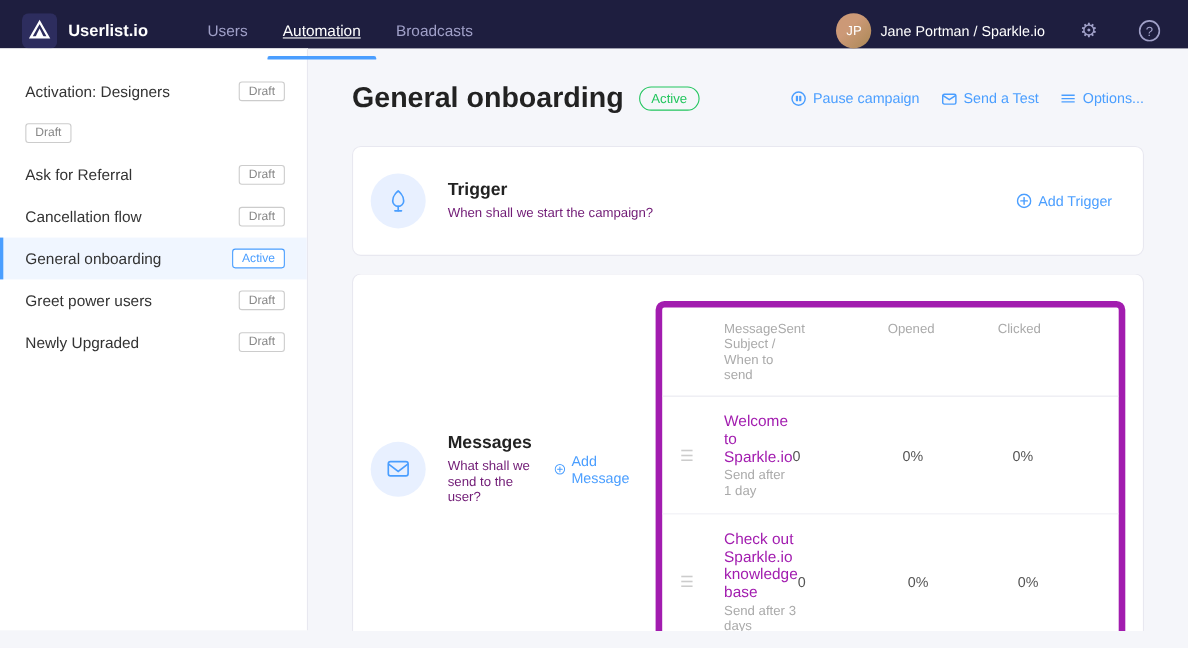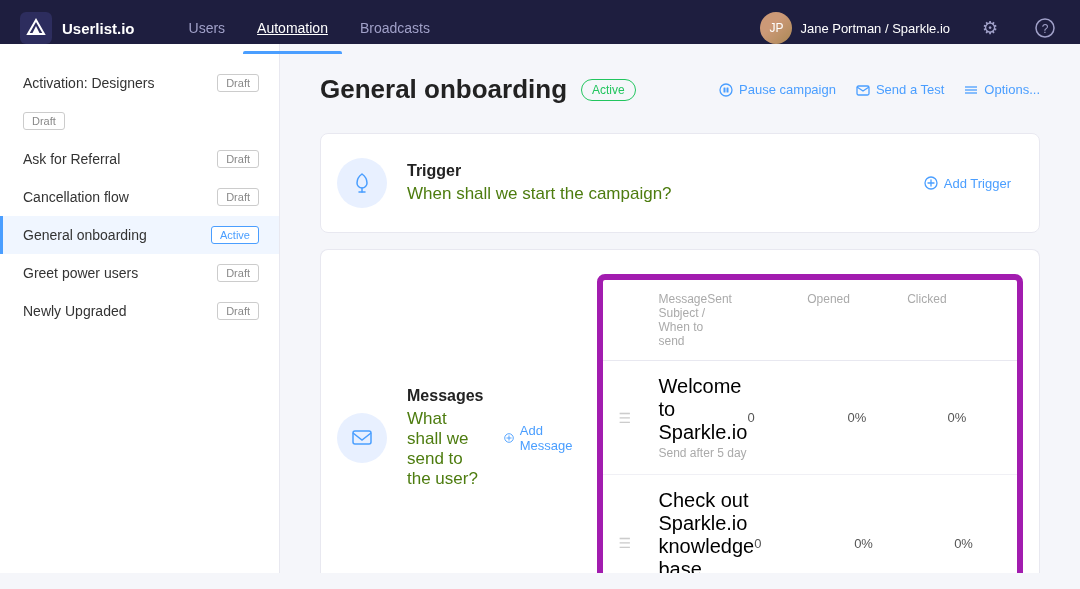--- a/index.html
+++ b/index.html
@@ -211,22 +211,22 @@
       font-size: 20px;
       color: #4a9eff;
     }
     .section-text h3 {
       font-size: 16px;
       font-weight: 600;
       color: #222;
       margin-bottom: 4px;
     }
     .section-text p {
-      font-size: 17px;
-      color: #4d7c0f;
+      font-size: 12px;
+      color: #701a75;
     }
     .section-add-btn {
       position: absolute;
       right: 28px;
       display: flex;
       align-items: center;
       gap: 6px;
       color: #4a9eff;
       font-size: 13px;
       cursor: pointer;
@@ -250,21 +250,21 @@
     }
     .table-row {
       display: grid;
       grid-template-columns: 40px 1fr 100px 100px 100px 40px;
       padding: 14px 16px;
       border-bottom: 1px solid #f0f0f5;
       align-items: center;
     }
     .table-row:last-child { border-bottom: none; }
     .drag-icon { color: #ccc; font-size: 14px; }
-    .message-subject { font-size: 20px; color: #000000; font-weight: 500; }
+    .message-subject { font-size: 14px; color: #a21caf; font-weight: 500; }
     .message-when { font-size: 12px; color: #aaa; margin-top: 2px; }
     .table-stat { font-size: 13px; color: #555; }
     .chevron-icon { color: #aaa; font-size: 14px; cursor: pointer; }
   </style>
 </head>
 <body>
 
 <nav class="topnav">
   <div class="logo-area">
     <svg class="logo-icon" viewBox="0 0 32 32" fill="none">
@@ -414,21 +414,21 @@
           <div>Sent</div>
           <div>Opened</div>
           <div>Clicked</div>
           <div></div>
         </div>
 
         <div class="table-row">
           <div class="drag-icon">☰</div>
           <div>
             <div class="message-subject">Welcome to Sparkle.io</div>
-            <div class="message-when">Send after 5 day</div>
+            <div class="message-when">Send after 1 day</div>
           </div>
           <div class="table-stat">0</div>
           <div class="table-stat">0%</div>
           <div class="table-stat">0%</div>
           <div class="chevron-icon">
             <svg width="12" height="12" viewBox="0 0 12 12" fill="none">
               <polyline points="2,4 6,8 10,4" stroke="#aaa" stroke-width="1.5" stroke-linecap="round"></polyline>
             </svg>
           </div>
         </div>

